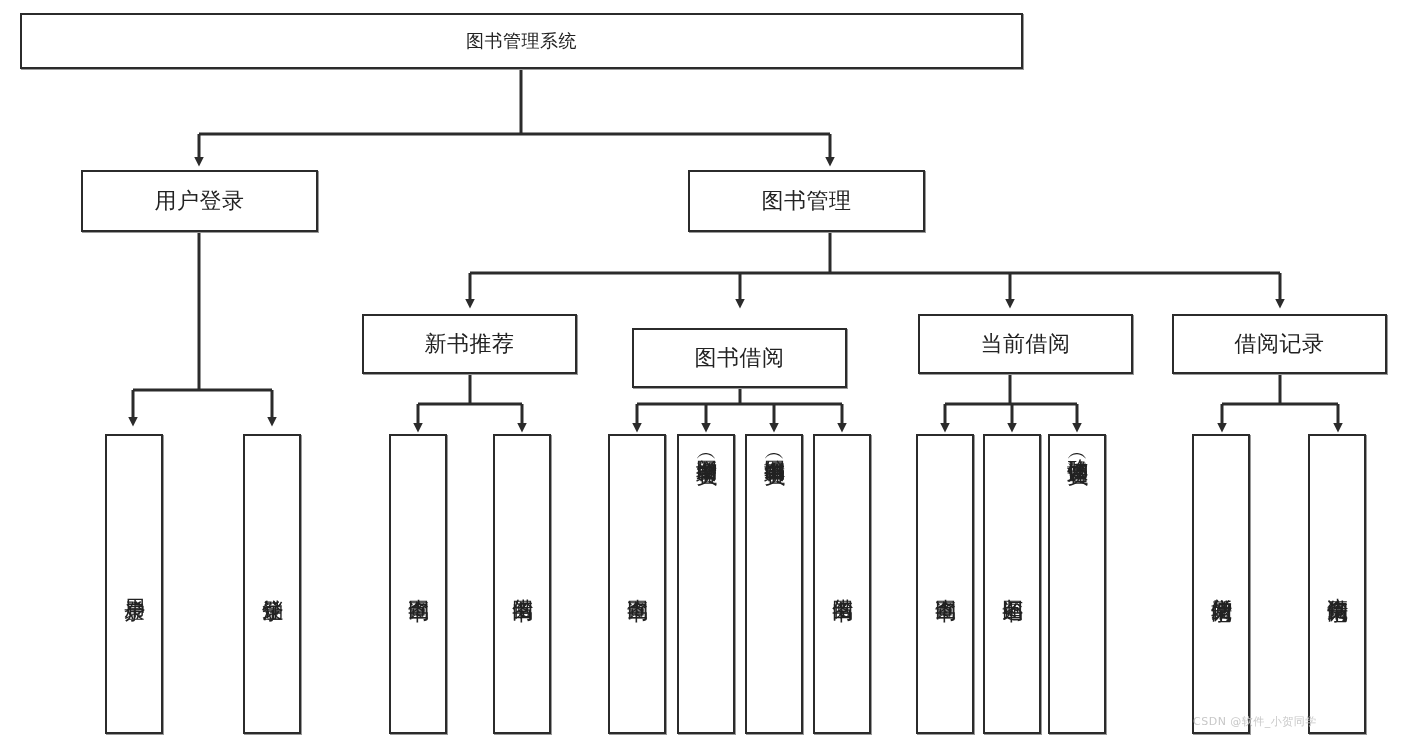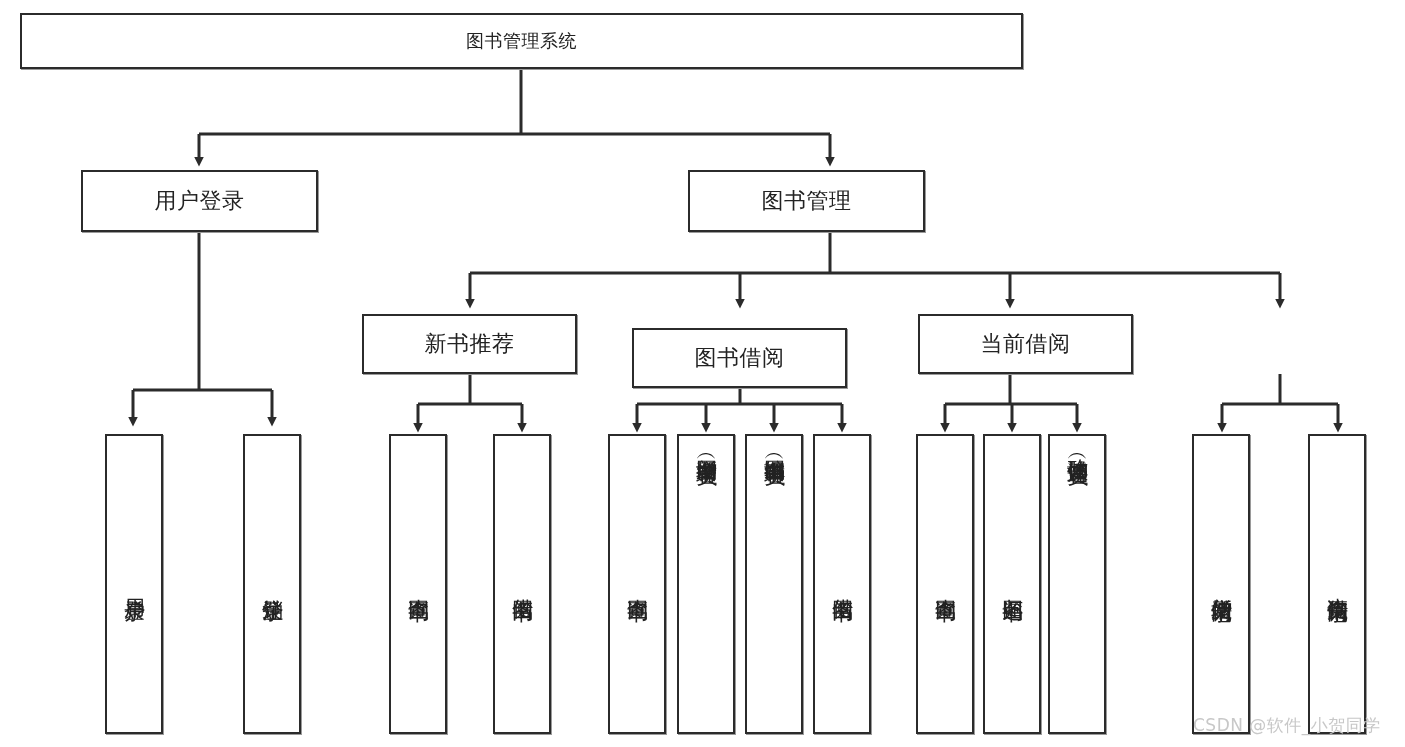--- a/index.html
+++ b/index.html
@@ -63,21 +63,21 @@
   }
   
   .node.v.centered {
     align-items: center;
     padding-top: 0;
   }
   #watermark {
     position: absolute;
     left: 1193px;
     top: 714px;
-    font-size: 17px;
+    font-size: 11px;
     color: #c8c8c8;
     letter-spacing: 0.5px;
     white-space: nowrap;
     z-index: 3;
     font-family: "DejaVu Sans", "Liberation Sans", sans-serif;
   }
 </style>
 </head>
 <body>
 
@@ -150,20 +150,23 @@
   </div>
 
   <div class="node h" style="left:632px; top:314px; width:215px; height:60px;margin-top:14px;">
     <span class="label">图书借阅</span>
   </div>
 
   <div class="node h" style="left:902px; top:314px; width:215px; height:60px;margin-left:16px;">
     <span class="label">当前借阅</span>
   </div>
 
+  <div class="node h" style="left:1172px; top:314px; width:215px; height:60px;">
+    <span class="label">借阅记录</span>
+  </div>
 
   <div class="node v centered" style="left:105px; top:434px; width:58px; height:300px;">
     <span class="label">用户登录</span>
   </div>
 
   <div class="node v centered" style="left:243px; top:434px; width:58px; height:300px;">
     <span class="label">注销登录</span>
   </div>
 
   <div class="node v centered" style="left:389px; top:434px; width:58px; height:300px;">

